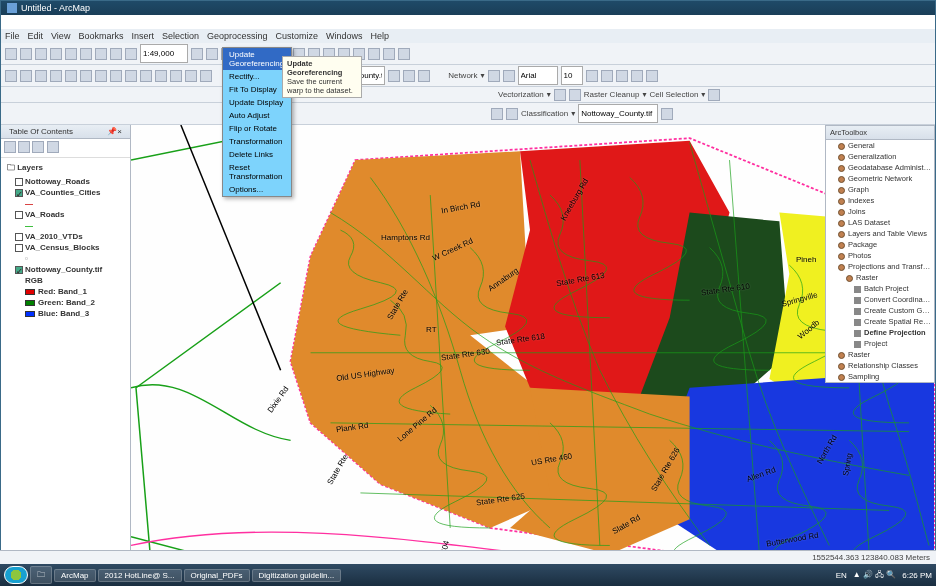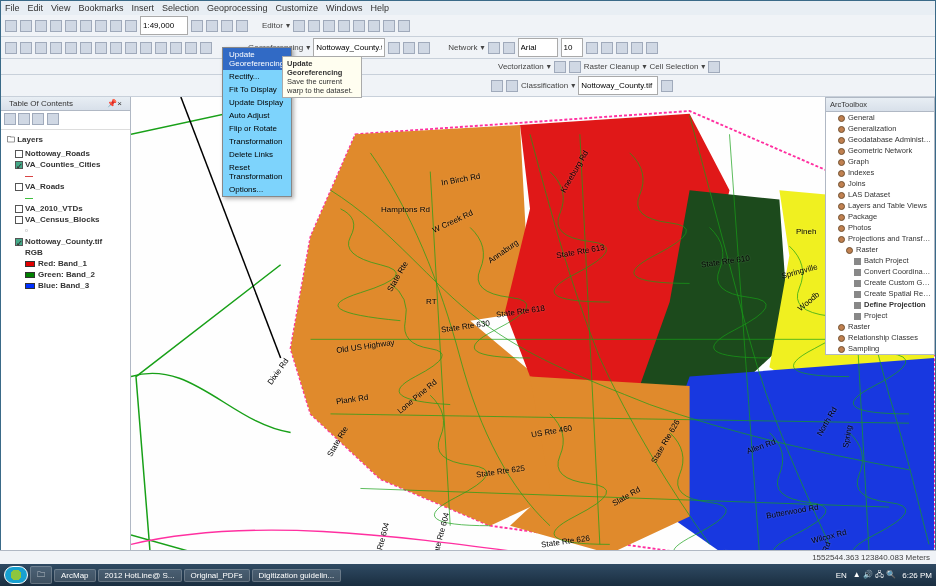--- a/index.html
+++ b/index.html
@@ -1,19 +1,19 @@
 <!DOCTYPE html>
 <html><head>
 <meta charset="utf-8">
 <style>
   * { box-sizing: border-box; margin: 0; padding: 0; font-family: "Segoe UI", Tahoma, sans-serif; }
   body { width: 936px; height: 586px; background: #2a5c7a; overflow: hidden; position: relative; }
   .window { position: absolute; top: 0; left: 0; right: 0; bottom: 22px; background: #fff; display: flex; flex-direction: column; border: 1px solid #3a6a88; }
   .titlebar { background: linear-gradient(#1f4a68,#1a3e58); color: #fff; font-size: 9px; padding: 2px 6px; display: flex; align-items: center; }
-  .menubar { background: #e8eef4; font-size: 9px; padding: 2px 4px; display: flex; gap: 8px; color: #333; }
+  .menubar { background: #e8eef4; font-size: 9px; padding: 2px 4px; display: flex; gap: 8px; color: #333; margin-top: 14px; }
   .menubar span { cursor: default; }
   .toolbar { background: #f0f3f7; border-bottom: 1px solid #c8d0da; font-size: 8px; padding: 1px 4px; display: flex; gap: 3px; align-items: center; color: #444; min-height: 16px; }
   .tbicon { width: 12px; height: 12px; background: #d0d8e4; border: 1px solid #a0aabb; display: inline-block; }
   .tbinput { font-size: 8px; border:1px solid #aaa; padding: 4px 2px; background:#fff; }
   .content { flex: 1; display: flex; min-height: 0; }
   .toc { width: 130px; background: #fff; border-right: 1px solid #b0b8c4; font-size: 8px; color: #333; display:flex; flex-direction:column; }
   .toc-header { background: linear-gradient(#e8eef4,#d8e0ea); padding: 2px 8px; border-bottom:1px solid #b0b8c4; display:flex; justify-content:space-between; align-items:center; }
   .toc-body { padding: 2px 2px; flex:1; }
   .toc-body div { padding: 1px 0 1px 4px; white-space: nowrap; font-weight: bold; }
   .toc-check { display:inline-block; width:8px; height:8px; border:1px solid #555; background:#fff; margin-right:2px; vertical-align:middle;}
@@ -33,20 +33,24 @@
   .taskbar { position:absolute; left:0; right:0; bottom:0; height:22px; background: linear-gradient(#2f4a63,#1a2e40); display:flex; align-items:center; gap:2px; padding:0 4px;}
   .start { width:24px; height:18px; border-radius:9px; background: radial-gradient(circle,#8dc63f 40%,#18a0d0 40%); border:1px solid #fff;}
   .task-btn { background: rgba(255,255,255,.15); border:1px solid rgba(255,255,255,.2); font-size:8px; color:#fff; padding:1px 6px; border-radius:2px;}
   .tray { margin-left:auto; color:#fff; font-size:8px; display:flex; gap:6px; align-items:center;}
   .maplabel { position:absolute; font-size:8px; color:#000; white-space:nowrap; font-weight:500; text-shadow:0 0 2px rgba(255,255,255,.3);}
 </style>
 </head>
 <body>
 
 <div class="window">
+  <div class="titlebar">
+    <span style="display:inline-block;width:10px;height:10px;background:#6aa0d8;margin-right:4px;"></span>
+    <span>Untitled - ArcMap</span>
+  </div>
   <div class="menubar">
     <span>File</span>
     <span>Edit</span>
     <span>View</span>
     <span>Bookmarks</span>
     <span>Insert</span>
     <span>Selection</span>
     <span>Geoprocessing</span>
     <span>Customize</span>
     <span>Windows</span>

